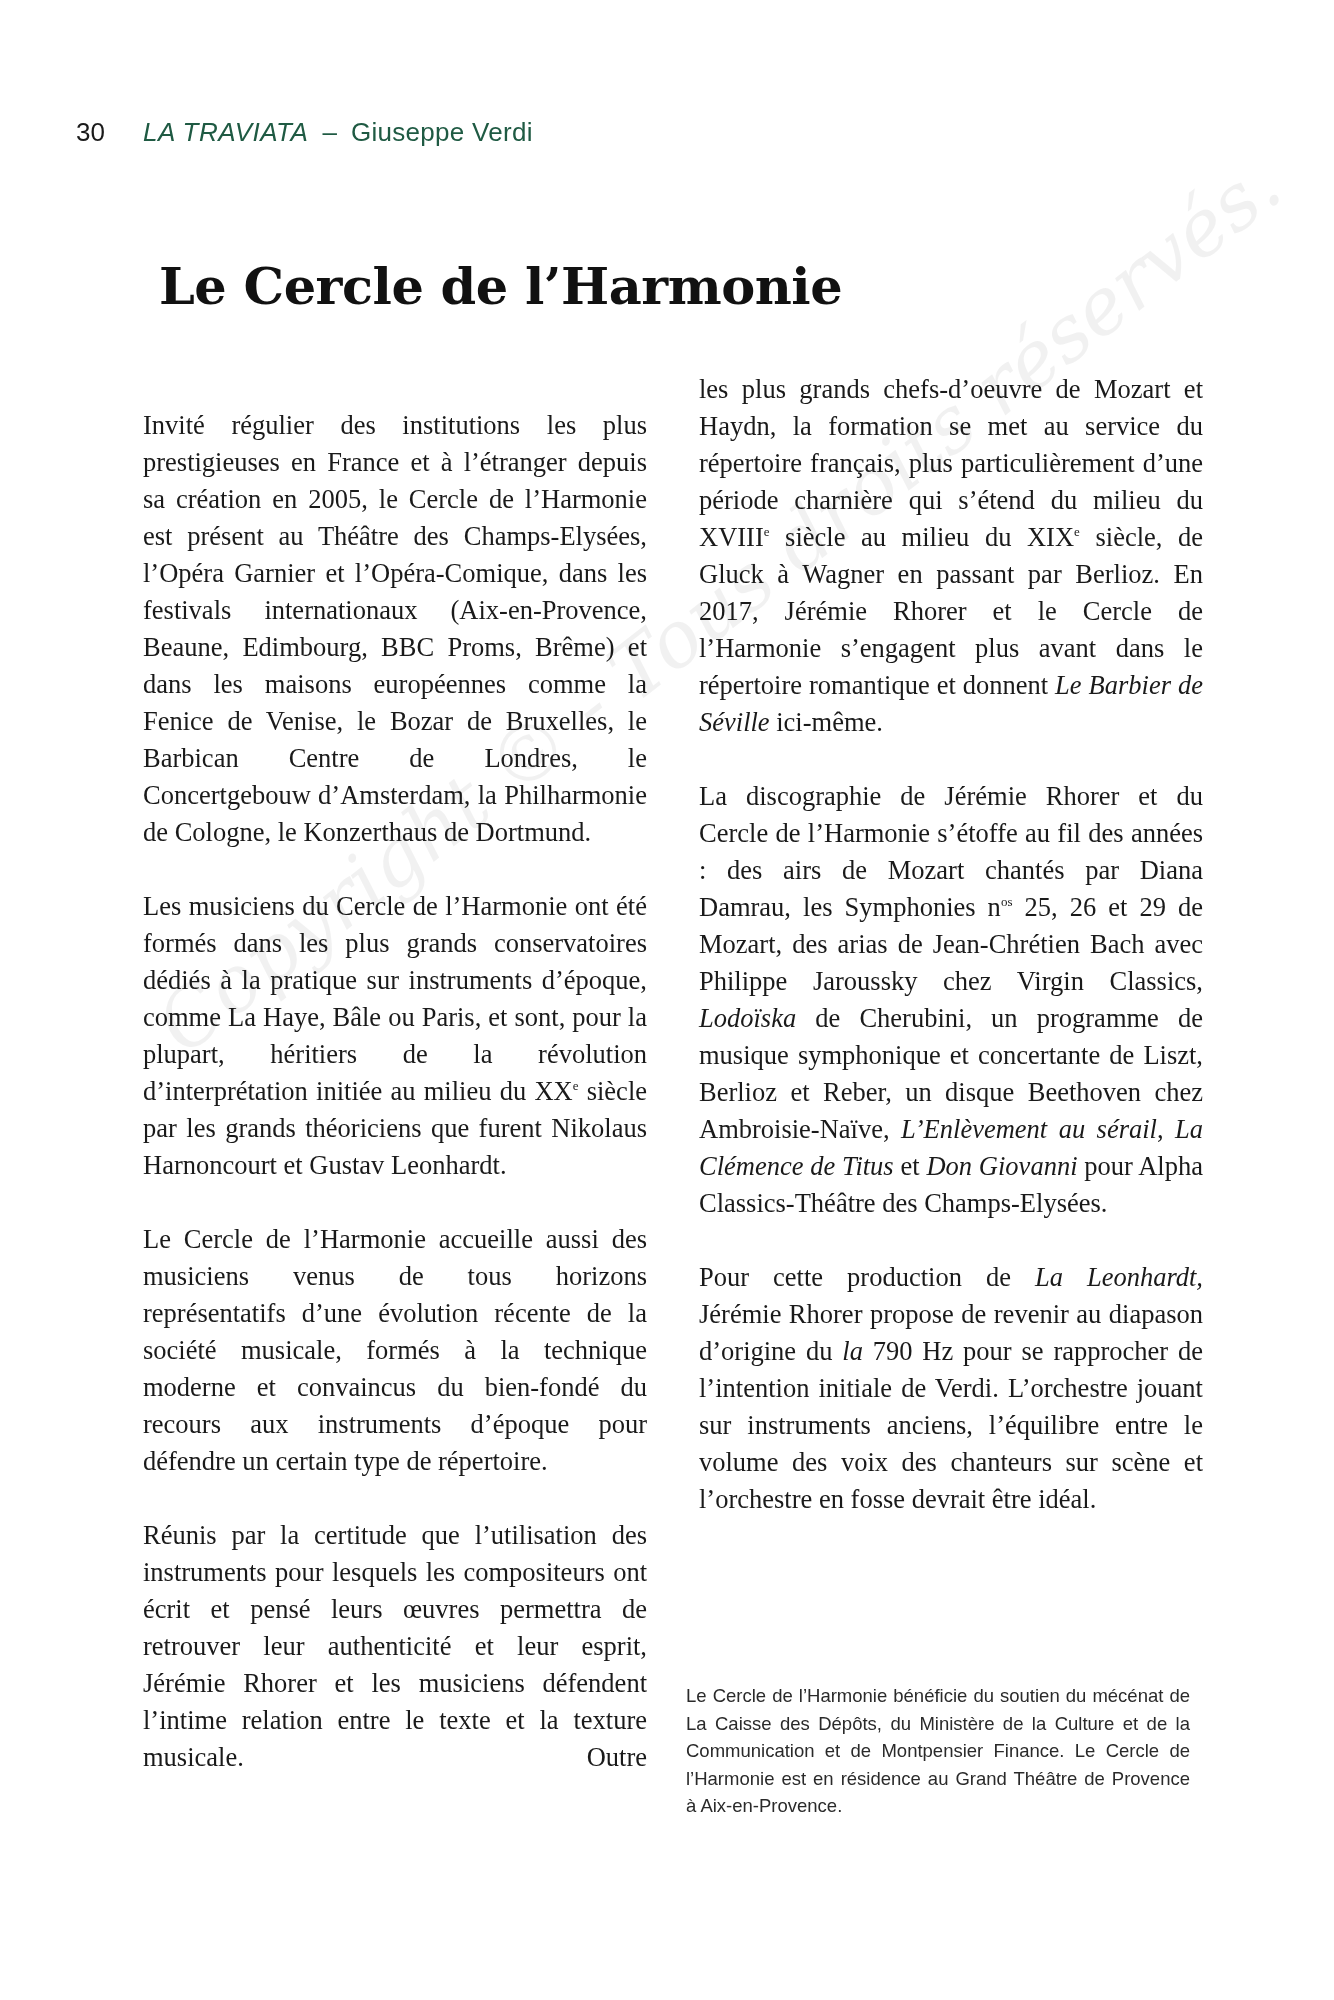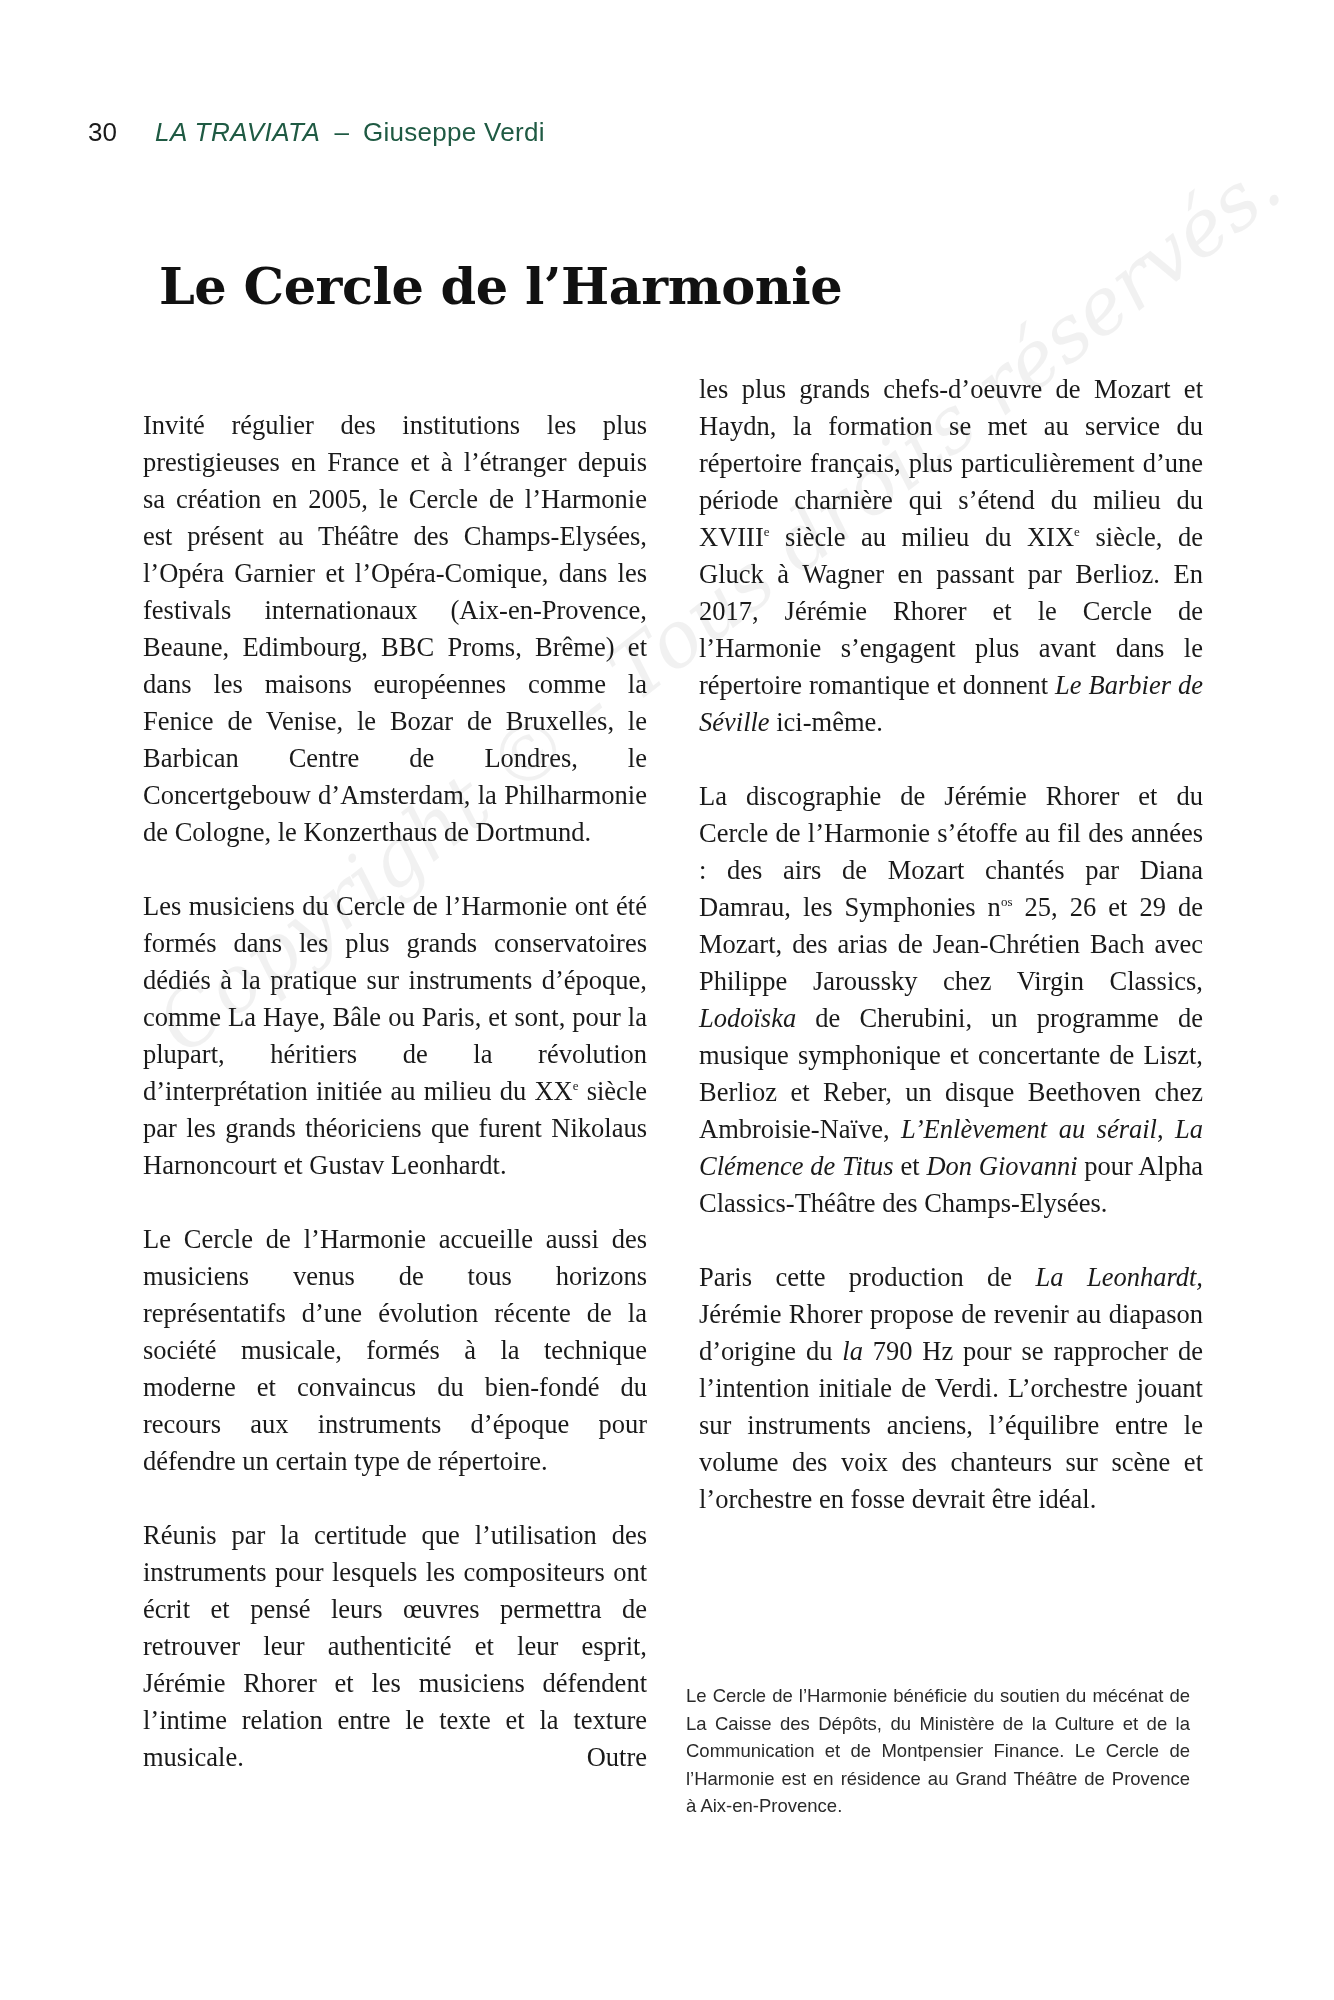--- a/index.html
+++ b/index.html
@@ -10,21 +10,21 @@
   body {
     width: 1334px;
     height: 2000px;
     position: relative;
     overflow: hidden;
     color: #1a1a1a;
   }
   .running-head {
     position: absolute;
     top: 115px;
-    left: 88px;
+    left: 76px;
     font-family: "Liberation Sans", "DejaVu Sans", sans-serif;
     font-size: 26px;
     line-height: 34px;
     white-space: nowrap;
   }
   .running-head .page-num {
     color: #1a1a1a;
     display: inline-block;
     width: 67px;
   }
@@ -118,16 +118,16 @@
 <div class="column left">
   <p>Invité régulier des institutions les plus prestigieuses en France et à l’étranger depuis sa création en 2005, le Cercle de l’Harmonie est présent au Théâtre des Champs-Elysées, l’Opéra Garnier et l’Opéra-Comique, dans les festivals internationaux (Aix-en-Provence, Beaune, Edimbourg, BBC Proms, Brême) et dans les maisons européennes comme la Fenice de Venise, le Bozar de Bruxelles, le Barbican Centre de Londres, le Concertgebouw d’Amsterdam, la Philharmonie de Cologne, le Konzerthaus de Dortmund.</p>
   <p><span>Les musiciens du Cercle de l’Harmonie ont été formés dans les plus grands conservatoires dédiés à la pratique sur instruments d’époque, comme La Haye, Bâle ou Paris, et sont, pour la plupart, héritiers de la révolution d’interprétation initiée au milieu du XX</span><sup>e</sup><span> siècle par les grands théoriciens que furent Nikolaus Harnoncourt et Gustav Leonhardt.</span></p>
   <p>Le Cercle de l’Harmonie accueille aussi des musiciens venus de tous horizons représentatifs d’une évolution récente de la société musicale, formés à la technique moderne et convaincus du bien-fondé du recours aux instruments d’époque pour défendre un certain type de répertoire.</p>
   <p class="last-left">Réunis par la certitude que l’utilisation des instruments pour lesquels les compositeurs ont écrit et pensé leurs œuvres permettra de retrouver leur authenticité et leur esprit, Jérémie Rhorer et les musiciens défendent l’intime relation entre le texte et la texture musicale. Outre</p>
 </div>
 
 <div class="column right">
   <p><span>les plus grands chefs-d’oeuvre de Mozart et Haydn, la formation se met au service du répertoire français, plus particulièrement d’une période charnière qui s’étend du milieu du XVIII</span><sup>e</sup><span> siècle au milieu du XIX</span><sup>e</sup><span> siècle, de Gluck à Wagner en passant par Berlioz. En 2017, Jérémie Rhorer et le Cercle de l’Harmonie s’engagent plus avant dans le répertoire romantique et donnent </span><i>Le Barbier de Séville</i><span> ici-même.</span></p>
   <p><span>La discographie de Jérémie Rhorer et du Cercle de l’Harmonie s’étoffe au fil des années : des airs de Mozart chantés par Diana Damrau, les Symphonies n</span><sup>os</sup><span> 25, 26 et 29 de Mozart, des arias de Jean-Chrétien Bach avec Philippe Jaroussky chez Virgin Classics, </span><i>Lodoïska</i><span> de Cherubini, un programme de musique symphonique et concertante de Liszt, Berlioz et Reber, un disque Beethoven chez Ambroisie-Naïve, </span><i>L’Enlèvement au sérail</i><span>, </span><i>La Clémence de Titus</i><span> et </span><i>Don Giovanni</i><span> pour Alpha Classics-Théâtre des Champs-Elysées.</span></p>
-  <p><span>Paris cette production de </span><i>La Leonhardt,</i><span> Jérémie Rhorer propose de revenir au diapason d’origine du </span><i>la</i><span> 790 Hz pour se rapprocher de l’intention initiale de Verdi. L’orchestre jouant sur instruments anciens, l’équilibre entre le volume des voix des chanteurs sur scène et l’orchestre en fosse devrait être idéal.</span></p>
+  <p><span>Pour cette production de </span><i>La Leonhardt,</i><span> Jérémie Rhorer propose de revenir au diapason d’origine du </span><i>la</i><span> 790 Hz pour se rapprocher de l’intention initiale de Verdi. L’orchestre jouant sur instruments anciens, l’équilibre entre le volume des voix des chanteurs sur scène et l’orchestre en fosse devrait être idéal.</span></p>
 </div>
 
 <div class="footnote">Le Cercle de l’Harmonie bénéficie du soutien du mécénat de La Caisse des Dépôts, du Ministère de la Culture et de la Communication et de Montpensier Finance. Le Cercle de l’Harmonie est en résidence au Grand Théâtre de Provence à Aix-en-Provence.</div>
 
 </body></html>

